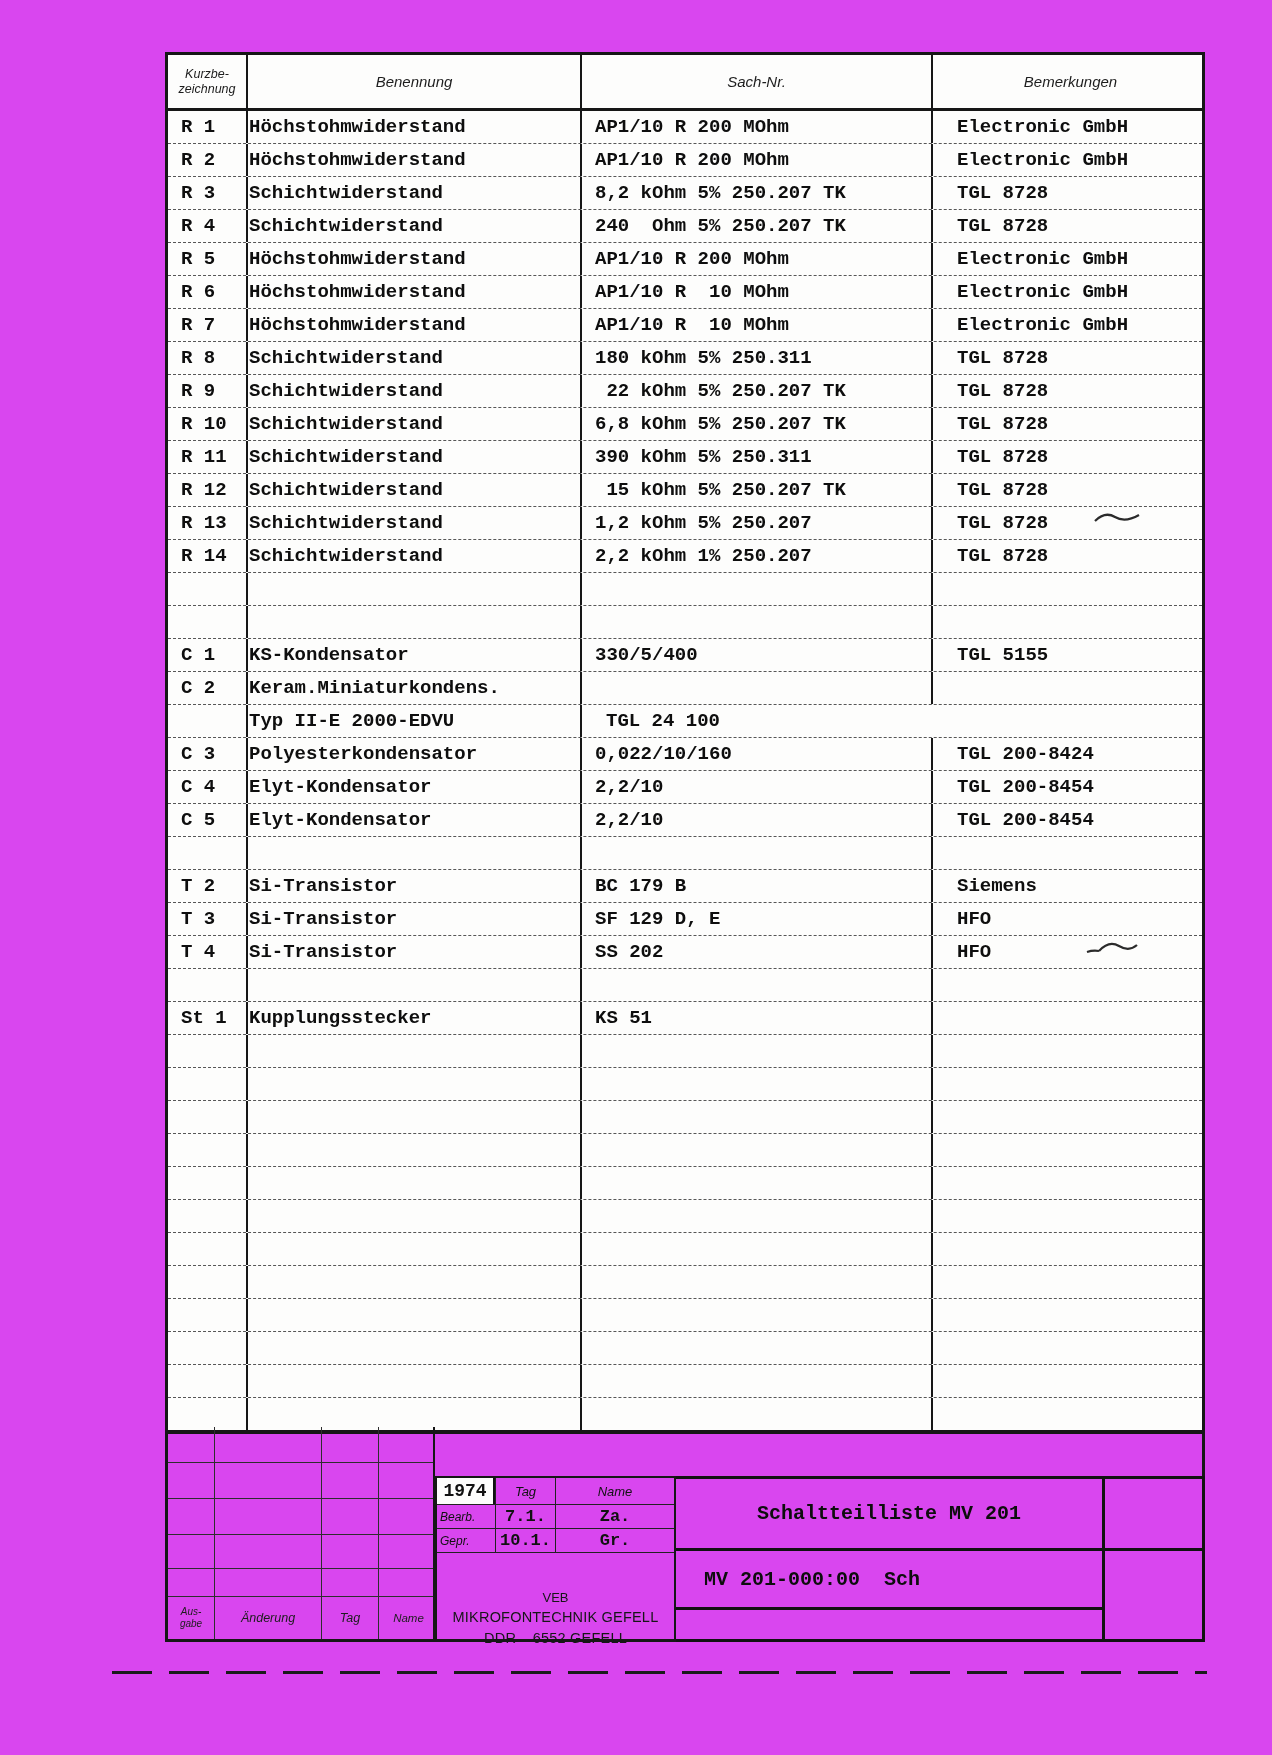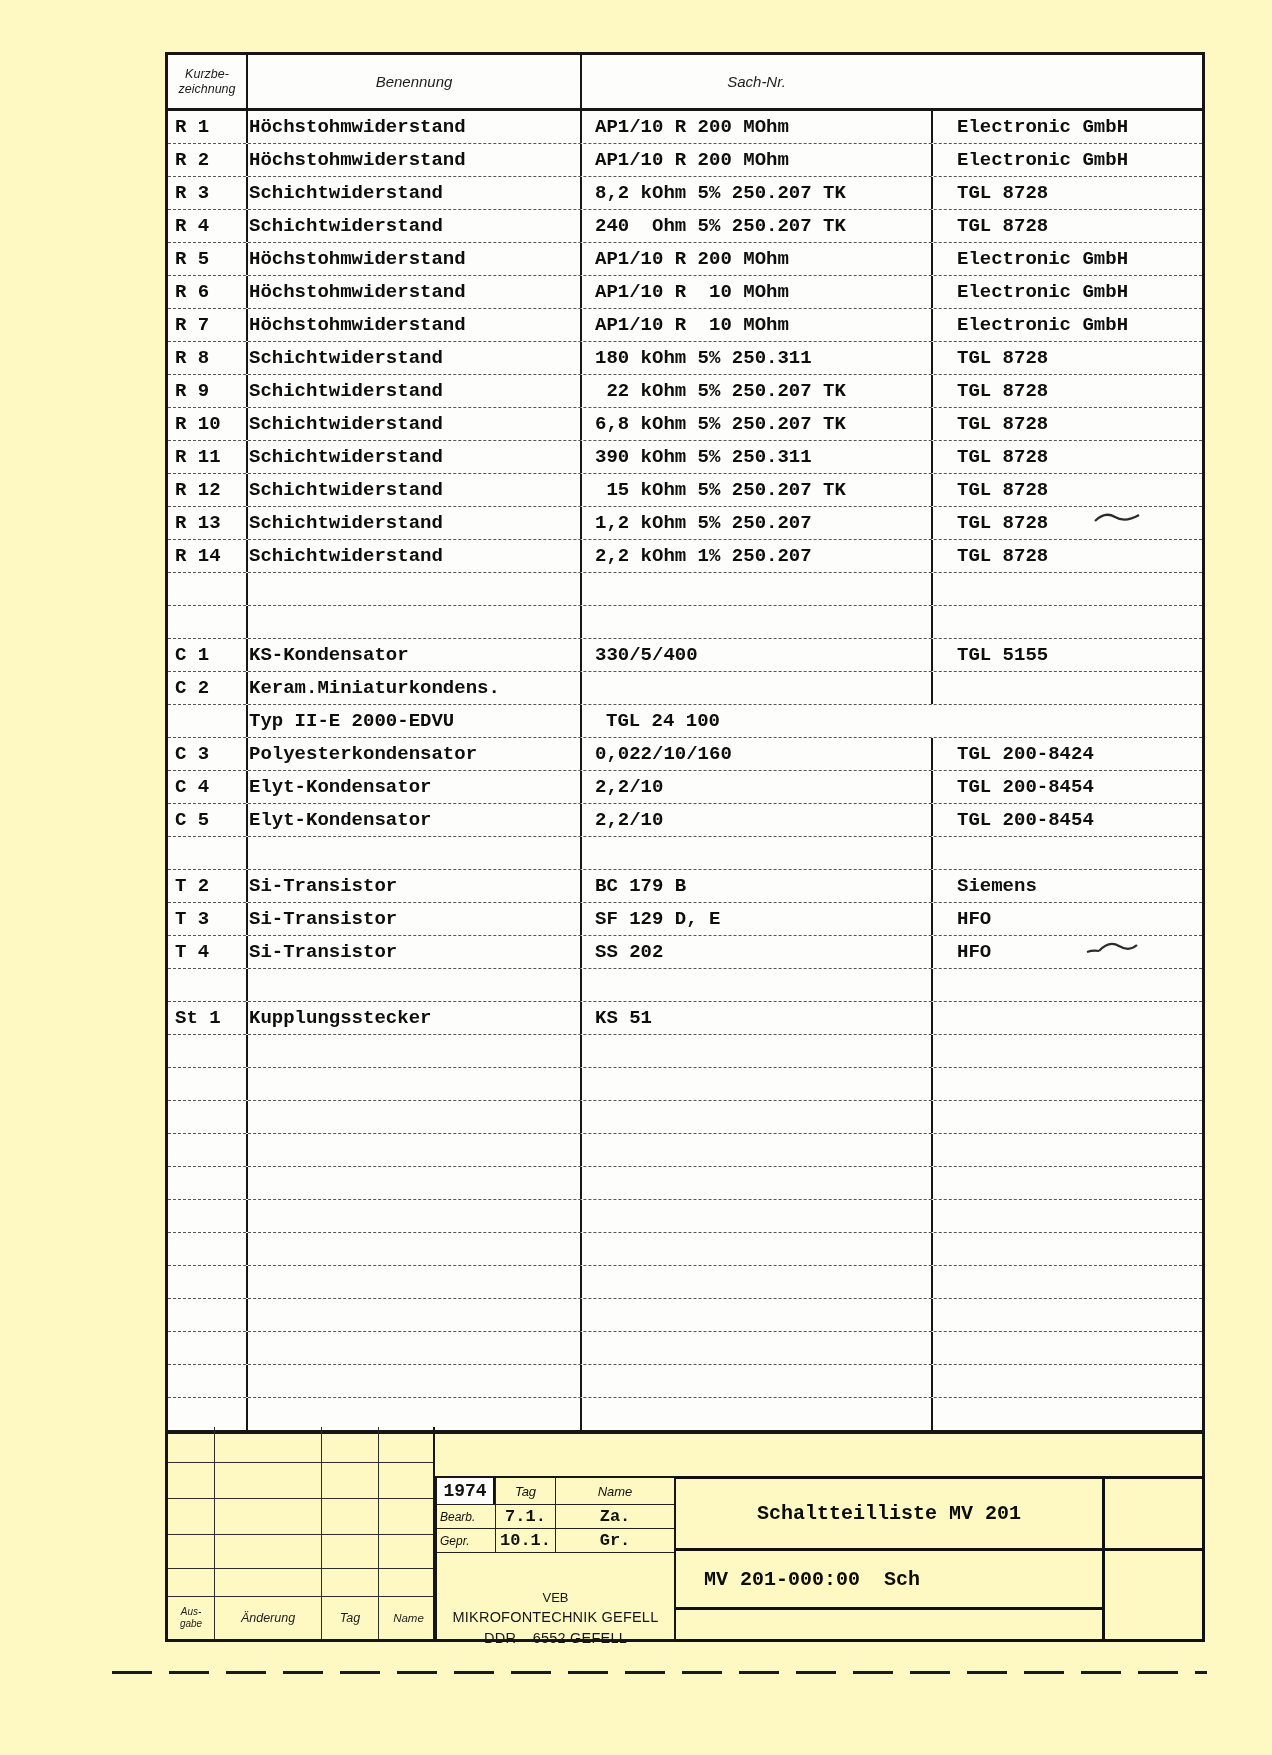--- a/index.html
+++ b/index.html
@@ -1,19 +1,19 @@
 <!DOCTYPE html>
 <html><head>
 <meta charset="utf-8">
 <style>
   html,body{margin:0;padding:0;background:#e8e8e6;}
   .page{
     position:relative;
     width:1272px;height:1755px;
-    background:#fef9c3;
+    background:#d946ef;
     font-family:"Liberation Sans", sans-serif;
     overflow:hidden;
   }
   
   .main-table{
     position:absolute;left:165px;top:52px;width:1040px;
     box-sizing:border-box;
     border:3px solid #161616;
     border-bottom-width:4px;
     background:#fdfdfc;
@@ -35,21 +35,21 @@
     border-bottom:1px dashed #565656;
   }
   .trow:last-child{border-bottom:none;}
   .cell{
     border-left:2px solid #161616;
     white-space:pre;
     font-family:"Liberation Mono","DejaVu Sans Mono",monospace;
     font-weight:700;font-size:19px;color:#0e0e0e;
     display:flex;align-items:center;overflow:hidden;
   }
-  .cell.id{border-left:none;padding-left:7px;}
+  .cell.id{border-left:none;padding-left:13px;}
   .cell.ben{padding-left:1px;}
   .cell.sach{padding-left:13px;}
   .cell.bem{padding-left:24px;}
   
   .rev-grid{
     position:absolute;left:165px;top:1427px;width:270px;height:215px;
     box-sizing:border-box;
     border-left:3px solid #161616;
     border-bottom:3px solid #161616;
     border-right:2px solid #161616;
@@ -140,20 +140,21 @@
 <div class="page">
 
   <div class="main-table">
     <div class="thead">
       <div class="hcell first">
         <span>Kurzbe-</span>
         <span>zeichnung</span>
       </div>
       <div class="hcell">Benennung</div>
       <div class="hcell">Sach-Nr.</div>
+      <div class="hcell">Bemerkungen</div>
     </div>
     <div id="rows-container">
         <div class="trow">
           <div class="cell id">R 1</div>
           <div class="cell ben">Höchstohmwiderstand</div>
           <div class="cell sach">AP1/10 R 200 MOhm</div>
           <div class="cell bem">Electronic GmbH</div>
         </div>
         <div class="trow">
           <div class="cell id">R 2</div>

